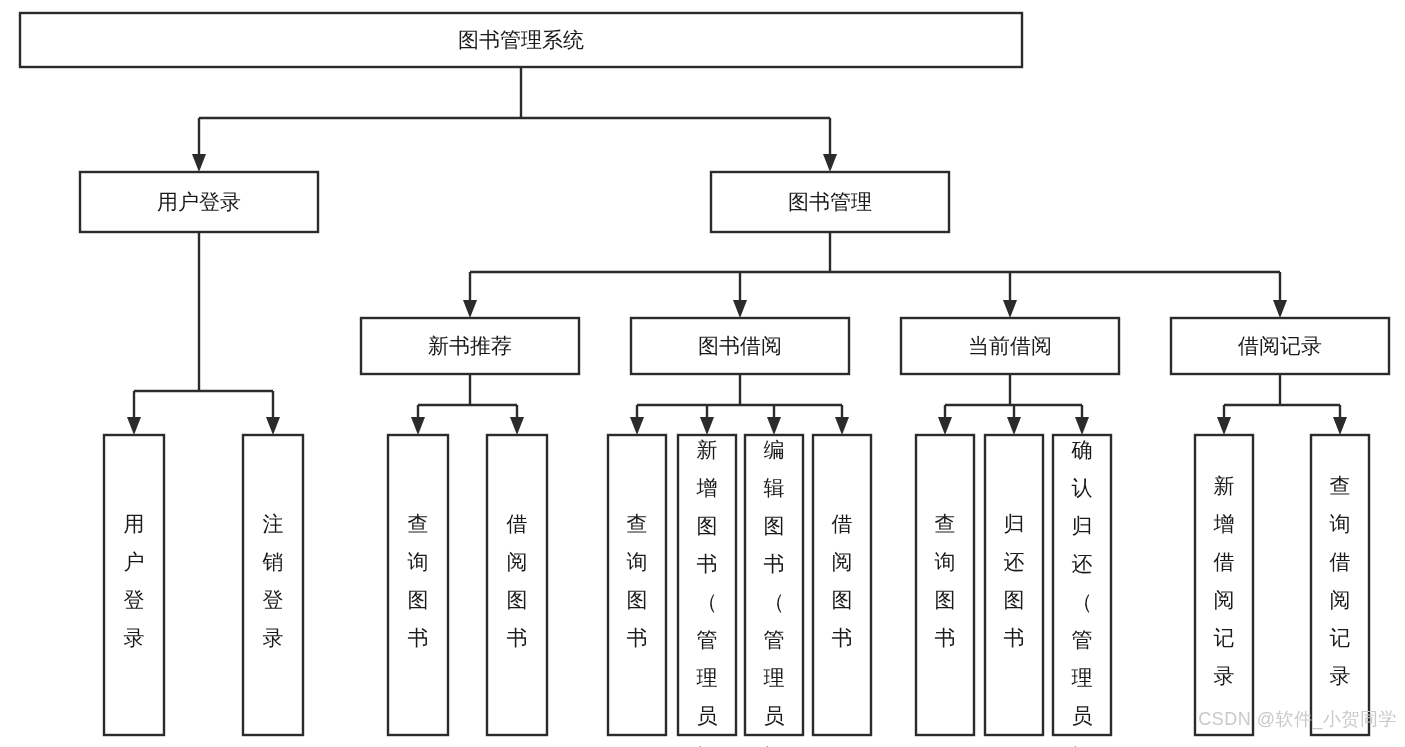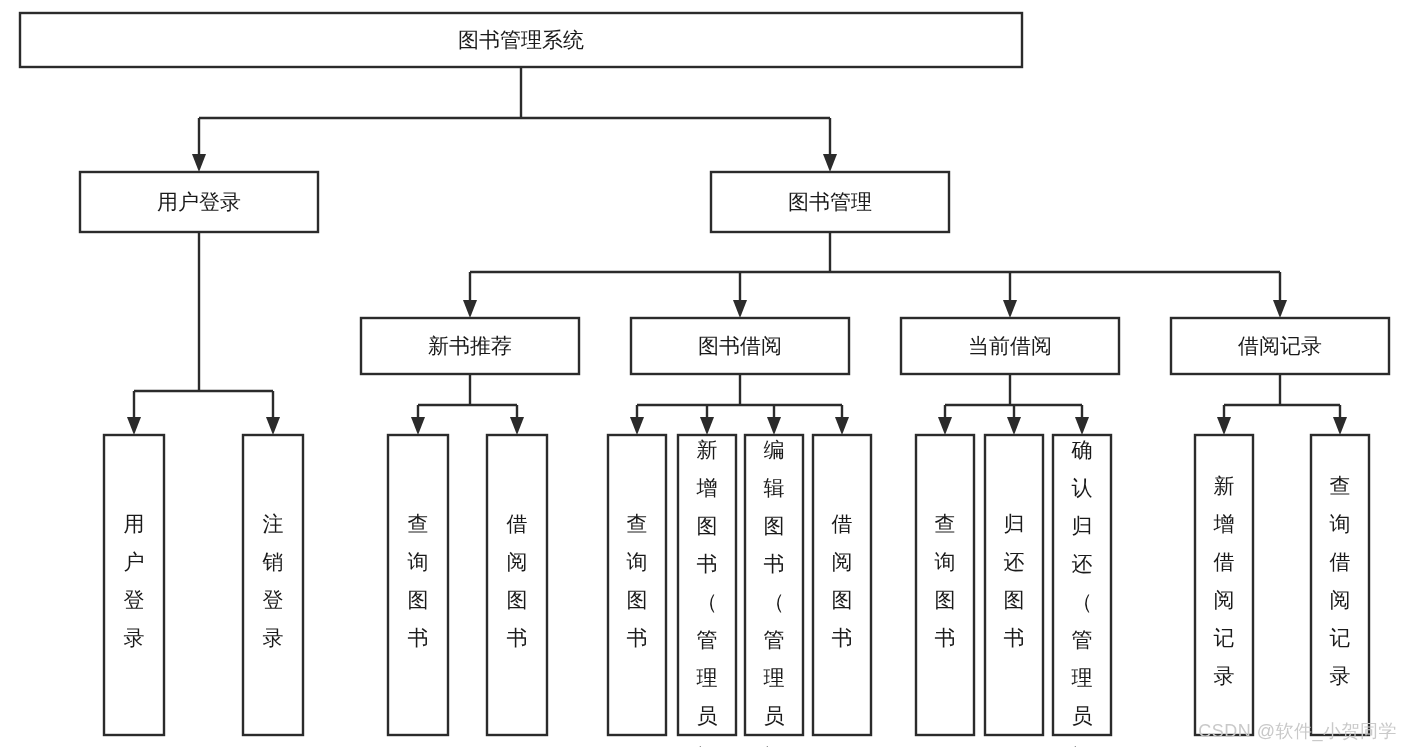--- a/index.html
+++ b/index.html
@@ -49,21 +49,21 @@
   }
   .node-label-v {
     font-family: "Liberation Sans", "DejaVu Sans", sans-serif;
     font-size: 21px;
     fill: #1a1a1a;
     text-anchor: middle;
   }
   .watermark {
     position: absolute;
     right: 8px;
-    bottom: 4px;
+    bottom: 16px;
     font-family: "Liberation Sans", "DejaVu Sans", sans-serif;
     font-size: 18px;
     color: #c9c9c9;
     letter-spacing: 0.5px;
     white-space: nowrap;
     user-select: none;
   }
 </style>
 </head>
 <body>

